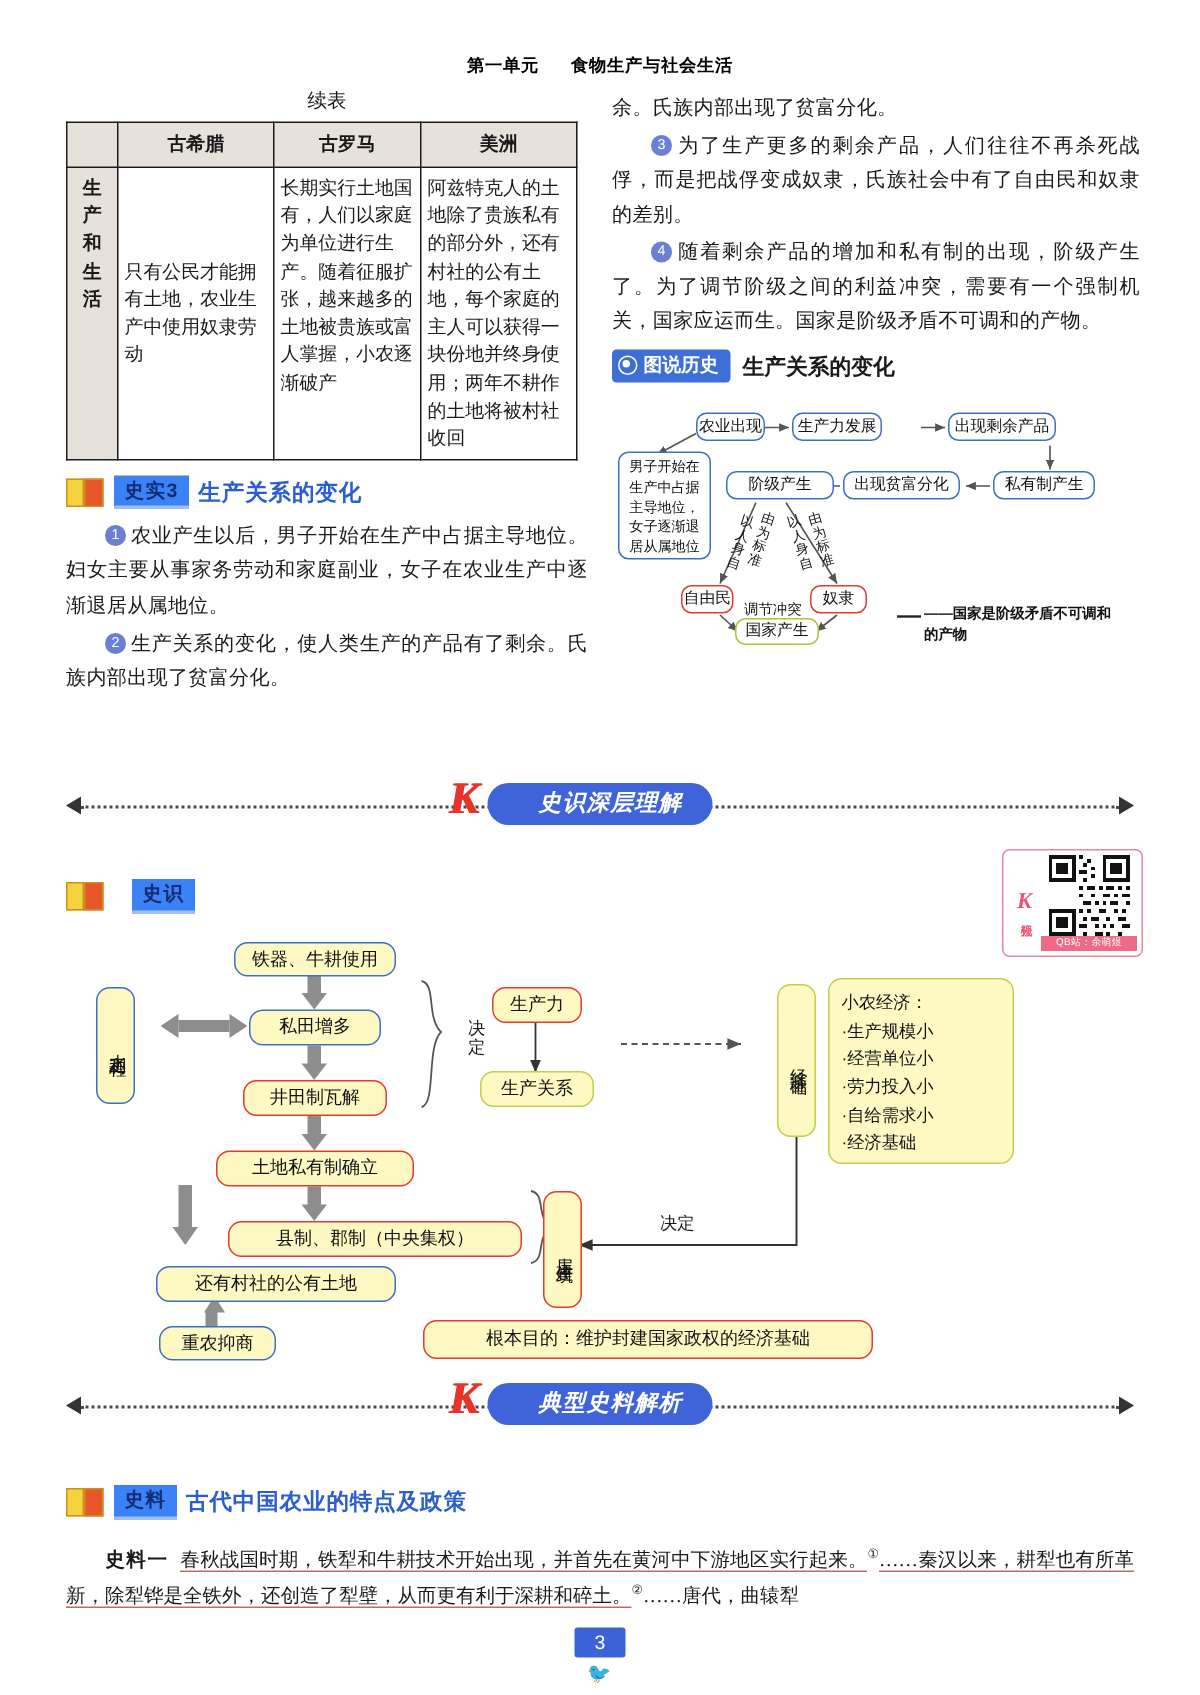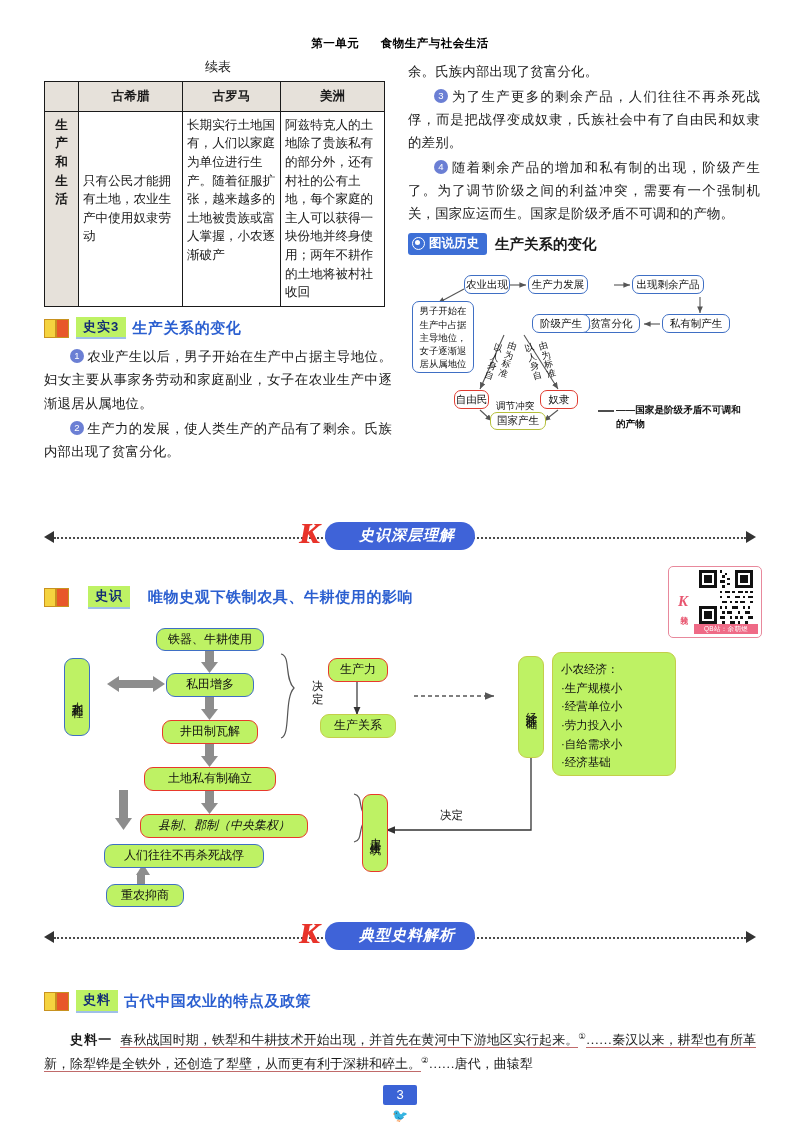--- a/index.html
+++ b/index.html
@@ -58,21 +58,21 @@
   .lead { display: inline-block; width: 26px; }
 
   
   .sec-badge { display: flex; align-items: center; gap: 6px; margin: 10px 0 6px; }
   .bookicon { position: relative; width: 26px; height: 19px; flex: none; }
   .bookicon i { position: absolute; top: 0; height: 19px; display: block;
                 border: 1px solid #c8921f; }
   .bookicon i:nth-child(1) { left: 0;  width: 12px; background: #f5d33f; }
   .bookicon i:nth-child(2) { left: 12px; width: 13px; background: #e8572a; }
   .tagbox {
-    background: #bef264; color: #132d74; font-weight: bold;
+    background: #3b82f6; color: #132d74; font-weight: bold;
     font-size: 13px; padding: 1px 7px 2px; letter-spacing: 1px;
     font-family: "Liberation Sans", sans-serif; line-height: 1.35;
     border-bottom: 2px solid #9fc0e8;
   }
   .sec-title { color: #2b5fd0; font-weight: bold; font-size: 15px;
                letter-spacing: .6px; font-family: "Liberation Sans", sans-serif; }
 
   
   .tushuo { margin-top: 8px; }
   .tushuo-head { display: flex; align-items: center; gap: 8px; }
@@ -138,21 +138,21 @@
                  writing-mode: vertical-rl; margin-top: 1px; }
   .qr-main { flex: 1; display: flex; flex-direction: column; }
   .qr-img { flex: 1; }
   .qr-cap { background: #ef6a86; color: #fff; font-size: 6.5px; text-align: center;
             font-family: "Liberation Sans", sans-serif; line-height: 10px; height: 10px;
             letter-spacing: .3px; }
 
   
   .bigflow { position: absolute; left: 44px; top: 618px; width: 712px; height: 290px; }
   .bnode {
-    position: absolute; background: #bef264; border: 1.6px solid #3f6fc4;
+    position: absolute; background: #fef9c3; border: 1.6px solid #3f6fc4;
     border-radius: 9px; font-size: 12px; font-family: "Liberation Sans", sans-serif;
     display: flex; align-items: center; justify-content: center;
     text-align: center; line-height: 1.3; padding: 3px 6px; color: #111; white-space: nowrap;
   }
   .bnode.red   { border-color: #e8392b; }
   .bnode.olive { border-color: #c3ce4a; }
   .bnode.vert  { writing-mode: vertical-rl; letter-spacing: 2px; padding: 5px 3px; }
   .bnode.list  { white-space: normal; display: block; text-align: left;
                  font-size: 11.5px; line-height: 1.62; padding: 7px 8px; }
   .glabel { position: absolute; font-size: 11.5px; font-family: "Liberation Sans", sans-serif; }
@@ -213,21 +213,21 @@
           <i></i>
         </span>
       <span class="tagbox">史实3</span>
       <span class="sec-title">生产关系的变化</span>
     </div>
 
     <p class="para">
       <span class="lead"></span><span class="cnum">1</span><span>农业产生以后，男子开始在生产中占据主导地位。妇女主要从事家务劳动和家庭副业，女子在农业生产中逐渐退居从属地位。</span>
     </p>
     <p class="para">
-      <span class="lead"></span><span class="cnum">2</span><span>生产力的发展，使人类生产的产品有了剩余。氏族内部出现了贫富分化。</span>
+      <span class="lead"></span><span class="cnum">2</span><span>生产关系的变化，使人类生产的产品有了剩余。氏族内部出现了贫富分化。</span>
     </p>
   </div>
 
   <div class="colR">
 
     <p class="para" style="margin-top:2px">
       <span>余。氏族内部出现了贫富分化。</span>
     </p>
     <p class="para">
       <span class="lead"></span><span class="cnum">3</span><span>为了生产更多的剩余产品，人们往往不再杀死战俘，而是把战俘变成奴隶，氏族社会中有了自由民和奴隶的差别。</span>
@@ -273,21 +273,21 @@
           <line x1="150" y1="153" x2="136" y2="164" stroke="#555" stroke-width="1.1" marker-end="url(#ah)"></line>
 
           <line x1="190" y1="154" x2="206" y2="154" stroke="#222" stroke-width="1.6"></line>
         </svg>
 
         <div class="node" style="left:56px;  top:18px;  width:46px; height:19px;">农业出现</div>
         <div class="node" style="left:120px; top:18px;  width:60px; height:19px;">生产力发展</div>
         <div class="node" style="left:224px; top:18px;  width:72px; height:19px;">出现剩余产品</div>
         <div class="node" style="left:254px; top:57px;  width:68px; height:19px;">私有制产生</div>
         <div class="node" style="left:154px; top:57px;  width:78px; height:19px;">出现贫富分化</div>
-        <div class="node" style="left:76px;  top:57px;  width:58px; height:19px;margin-left:48px;">阶级产生</div>
+        <div class="node" style="left:76px;  top:57px;  width:72px; height:19px;">阶级产生</div>
         <div class="node multi" style="left:4px; top:44px; width:62px; height:72px; font-size:9.4px; line-height:1.4;">男子开始在生产中占据主导地位，女子逐渐退居从属地位</div>
 
         <div class="node red" style="left:46px;  top:133px; width:35px; height:19px;">自由民</div>
         <div class="node red" style="left:132px; top:133px; width:38px; height:19px;">奴隶</div>
         <div class="node olive" style="left:82px; top:155px; width:56px; height:18px;">国家产生</div>
 
         <div class="vlbl" style="left:80px;  top:86px; transform:rotate(18deg);">以人身自</div>
         <div class="vlbl" style="left:94px;  top:84px; transform:rotate(18deg);">由为标准</div>
         <div class="vlbl" style="left:120px; top:86px; transform:rotate(-16deg);">以人身自</div>
         <div class="vlbl" style="left:134px; top:84px; transform:rotate(-16deg);">由为标准</div>
@@ -305,21 +305,20 @@
     <span class="kmark">K</span>
     <span class="pill">史识深层理解</span>
   </div>
 
   <div class="sec-badge" style="position:absolute;left:44px;top:576px;gap:18px;">
     <span class="bookicon">
         <i></i>
         <i></i>
       </span>
     <span class="tagbox">史识</span>
-    <span class="sec-title">唯物史观下铁制农具、牛耕使用的影响</span>
   </div>
 
   <div class="qrwrap">
     <div class="qr-side">
       <span class="k">K</span>
       <span class="vt">分视频</span>
     </div>
     <div class="qr-main">
       <svg class="qr-img" viewBox="0 0 21 21" shape-rendering="crispEdges">
         <rect width="21" height="21" fill="#fff"></rect>
@@ -430,41 +429,42 @@
       <line x1="370" y1="78" x2="450" y2="78" stroke="#555" stroke-width="1.3" stroke-dasharray="4 3" marker-end="url(#bh2)"></line>
 
       <path d="M487,140 L487,212 L342,212" stroke="#333" stroke-width="1.3" fill="none" marker-end="url(#bh)"></path>
     </svg>
 
     <div class="bnode" style="left:112px; top:10px; width:108px; height:23px;">铁器、牛耕使用</div>
     <div class="bnode vert" style="left:20px; top:40px; width:26px; height:78px; font-size:11.5px;">水利工程</div>
     <div class="bnode" style="left:122px; top:55px; width:88px; height:24px;">私田增多</div>
     <div class="bnode red" style="left:118px; top:102px; width:96px; height:24px;">井田制瓦解</div>
     <div class="bnode red" style="left:100px; top:149px; width:132px; height:24px;">土地私有制确立</div>
-    <div class="bnode red" style="left:96px; top:196px; width:168px; height:24px;font-style:italic;">县制、郡制（中央集权）</div>
-    <div class="bnode" style="left:60px;  top:226px; width:160px; height:24px;">人们往往不再杀死战俘</div>
+    <div class="bnode red" style="left:108px; top:196px; width:196px; height:24px;">县制、郡制（中央集权）</div>
+    <div class="bnode" style="left:60px;  top:226px; width:160px; height:24px;">还有村社的公有土地</div>
     <div class="bnode" style="left:62px;  top:266px; width:78px; height:23px;">重农抑商</div>
 
     <div class="bnode red" style="left:284px; top:40px; width:60px; height:24px;">生产力</div>
     <div class="bnode olive" style="left:276px; top:96px; width:76px; height:24px;">生产关系</div>
     <div class="glabel" style="left:268px; top:62px; width:14px; line-height:1.15;">决定</div>
 
     <div class="bnode olive vert" style="left:474px; top:38px; width:26px; height:102px; font-size:11.5px;">经济基础</div>
     <div class="bnode red vert" style="left:318px; top:176px; width:26px; height:78px; font-size:11.5px;">上层建筑</div>
     <div class="glabel" style="left:396px; top:190px;">决定</div>
 
     <div class="bnode olive list" style="left:508px; top:34px; width:124px; height:124px;">
       <div>小农经济：</div>
       <div>·生产规模小</div>
       <div>·经营单位小</div>
       <div>·劳力投入小</div>
       <div>·自给需求小</div>
       <div>·经济基础</div>
     </div>
 
+    <div class="bnode red" style="left:238px; top:262px; width:300px; height:26px; font-size:12px;">根本目的：维护封建国家政权的经济基础</div>
   </div>
 
   <div class="banner" style="top:918px">
     <span class="tri l"></span>
     <span class="dots"></span>
     <span class="tri r"></span>
     <span class="kmark">K</span>
     <span class="pill">典型史料解析</span>
   </div>
 

